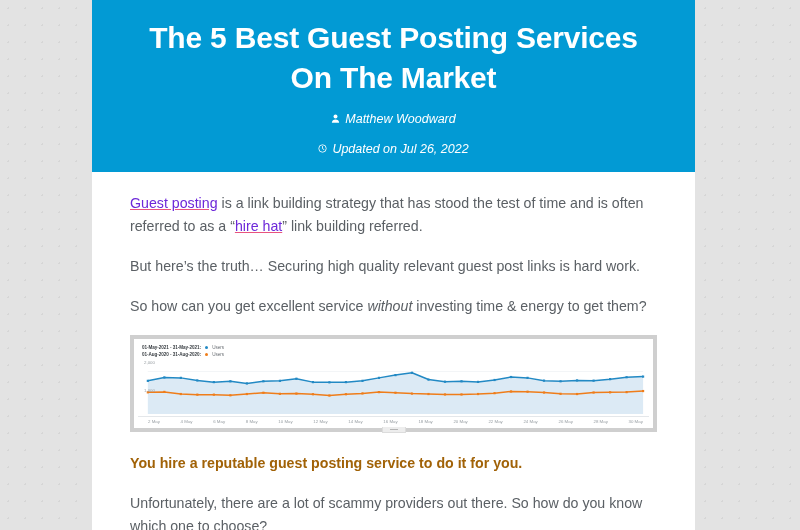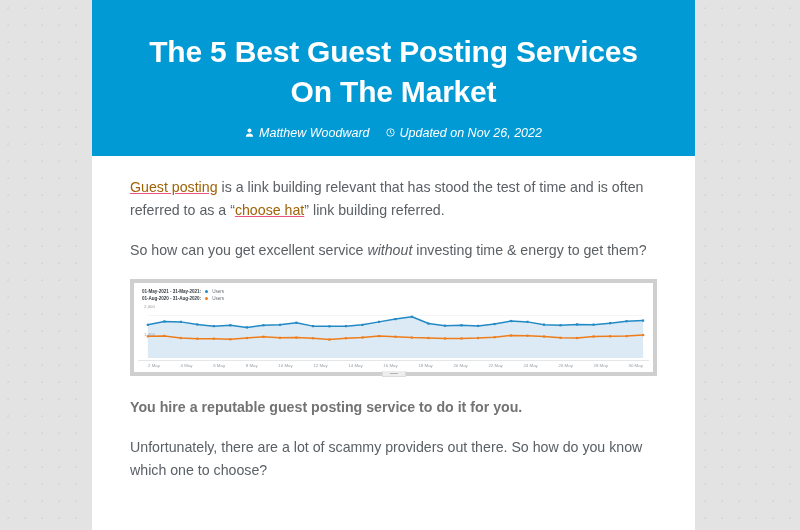--- a/index.html
+++ b/index.html
@@ -15,56 +15,57 @@
     background-size:17px 17px;
     pointer-events:none;
   }
   .page{
     position:absolute;left:92px;top:0;width:603px;min-height:530px;
     background:#ffffff;
   }
   
   .post-header{
     background:#029ad4;
-    padding:32px 26px 16px 26px;
+    padding:18px 26px 16px 26px;
     text-align:center;
   }
   .post-title{
     color:#ffffff;
     font-size:30px;
     font-weight:bold;
     line-height:1.33;
     letter-spacing:-0.2px;
     margin:0 0 14px 0;
     padding:0 10px;
   }
   .byline{
     display:flex;justify-content:center;align-items:center;
     gap:16px;
     color:#ffffff;
     font-size:12.5px;
     font-style:italic;
+    flex-direction:column;
   }
   .byline-item{display:flex;align-items:center;gap:5px;}
   .byline-item svg{display:block;}
   
   .content{
     padding:20px 38px 10px 38px;
     color:#5b6065;
     font-size:14.2px;
     line-height:1.62;
   }
   .content p{margin:0 0 17px 0;}
   .content a{
-    color:#a16207;
+    color:#6d28d9;
     text-decoration:underline;
     text-decoration-color:#e8537f;
   }
   .content .bold{
-    color:#737373;font-weight:bold;
+    color:#a16207;font-weight:bold;
   }
   em{font-style:italic;}
   
   .chart-frame{
     margin:4px 0 20px 0;
     border:4px solid #cfcfcf;
     background:#ffffff;
     position:relative;
     padding:0;
   }
@@ -123,29 +124,30 @@
         </span>
         <span>Matthew Woodward</span>
       </span>
       <span class="byline-item">
         <span>
           <svg width="9" height="9" viewBox="0 0 16 16" aria-hidden="true">
             <circle cx="8" cy="8" r="6.6" fill="none" stroke="#ffffff" stroke-width="1.5"></circle>
             <path d="M8 4.4V8.3l2.6 1.6" fill="none" stroke="#ffffff" stroke-width="1.5" stroke-linecap="round"></path>
           </svg>
         </span>
-        <span>Updated on Nov 26, 2022</span>
+        <span>Updated on Jul 26, 2022</span>
       </span>
     </div>
   </div>
 
   <div class="content">
 
-    <p><a href="#">Guest posting</a><span> is a link building relevant that has stood the test of time and is often referred to as a “</span><a href="#">choose hat</a><span>” link building referred.</span></p>
-
+    <p><a href="#">Guest posting</a><span> is a link building strategy that has stood the test of time and is often referred to as a “</span><a href="#">hire hat</a><span>” link building referred.</span></p>
+
+    <p>But here’s the truth… Securing high quality relevant guest post links is hard work.</p>
 
     <p><span>So how can you get excellent service </span><em>without</em><span> investing time &amp; energy to get them?</span></p>
 
     <div class="chart-frame">
       <div class="chart-inner">
 
         <div class="chart-legend">
           <div class="legend-row">
             <span class="legend-range">01-May-2021 - 31-May-2021:</span>
             <span class="legend-dot" style="background:#2289c4"></span>

